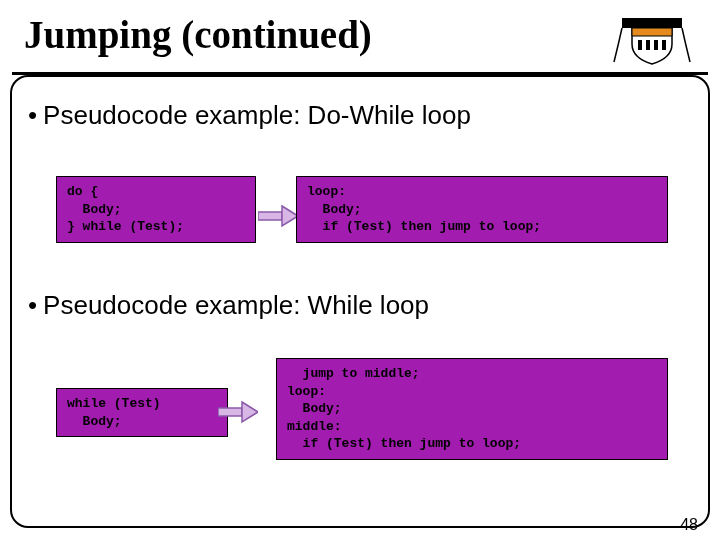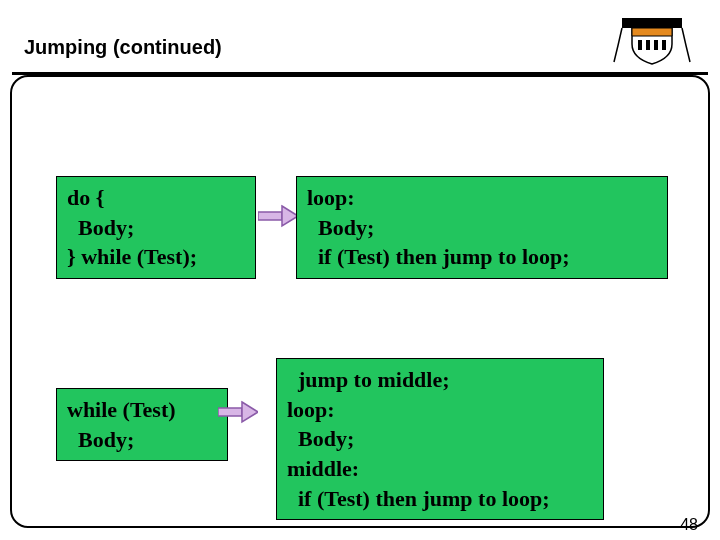--- a/index.html
+++ b/index.html
@@ -31,47 +31,48 @@
     position: absolute;
     left: 12px;
     right: 12px;
     top: 72px;
     height: 0;
     border-top: 3px solid #000;
   }
   .title {
     position: absolute;
     left: 24px;
-    top: 36px;
-    font-size: 20px;
+    top: 12px;
+    font-size: 39px;
     font-weight: bold;
+    font-family: Liberation Serif, serif;
   }
   .shield {
     position: absolute;
     right: 28px;
     top: 12px;
     width: 80px;
     height: 56px;
   }
   .bullet {
     position: absolute;
     font-size: 26px;
     left: 28px;
   }
   .bullet .dot {
     margin-right: 6px;
   }
   .codebox {
     position: absolute;
-    background: #22c55e;
+    background: #a21caf;
     border: 1.5px solid #000;
     padding: 6px 10px;
-    font-family: Liberation Serif, serif;
+    font-family: Liberation Mono, monospace;
     font-weight: bold;
-    font-size: 22px;
+    font-size: 13px;
     line-height: 1.35;
     white-space: pre;
     box-sizing: border-box;
   }
   .arrow {
     position: absolute;
   }
   .pagenum {
     position: absolute;
     right: 22px;
@@ -95,48 +96,54 @@
       <rect x="34" y="28" width="4" height="10" fill="#000"></rect>
       <rect x="42" y="28" width="4" height="10" fill="#000"></rect>
       <rect x="26" y="28" width="4" height="10" fill="#000"></rect>
       <rect x="50" y="28" width="4" height="10" fill="#000"></rect>
     </svg>
   </div>
 
   <div class="underline"></div>
   <div class="frame"></div>
 
+  <div class="bullet" style="top:100px;">
+    <span class="dot">•</span><span>Pseudocode example: Do-While loop</span>
+  </div>
 
   <div class="codebox" style="left:56px; top:176px; width:200px;">do {
   Body;
 } while (Test);</div>
 
   <div class="arrow" style="left:258px; top:204px;">
     <svg width="40" height="24" viewBox="0 0 40 24">
       <rect x="0" y="8" width="24" height="8" fill="#d8b6e6" stroke="#8a5aa8" stroke-width="1.5"></rect>
       <path d="M24 2 L40 12 L24 22 Z" fill="#d8b6e6" stroke="#8a5aa8" stroke-width="1.5"></path>
     </svg>
   </div>
 
   <div class="codebox" style="left:296px; top:176px; width:372px;">loop:
   Body;
   if (Test) then jump to loop;</div>
 
+  <div class="bullet" style="top:290px;">
+    <span class="dot">•</span><span>Pseudocode example: While loop</span>
+  </div>
 
   <div class="codebox" style="left:56px; top:388px; width:172px;">while (Test)
   Body;</div>
 
   <div class="arrow" style="left:218px; top:400px;">
     <svg width="40" height="24" viewBox="0 0 40 24">
       <rect x="0" y="8" width="24" height="8" fill="#d8b6e6" stroke="#8a5aa8" stroke-width="1.5"></rect>
       <path d="M24 2 L40 12 L24 22 Z" fill="#d8b6e6" stroke="#8a5aa8" stroke-width="1.5"></path>
     </svg>
   </div>
 
-  <div class="codebox" style="left:276px; top:358px; width:328px;">  jump to middle;
+  <div class="codebox" style="left:276px; top:358px; width:392px;">  jump to middle;
 loop:
   Body;
 middle:
   if (Test) then jump to loop;</div>
 
   <div class="pagenum">48</div>
 
 </div>
 
 </body></html>

